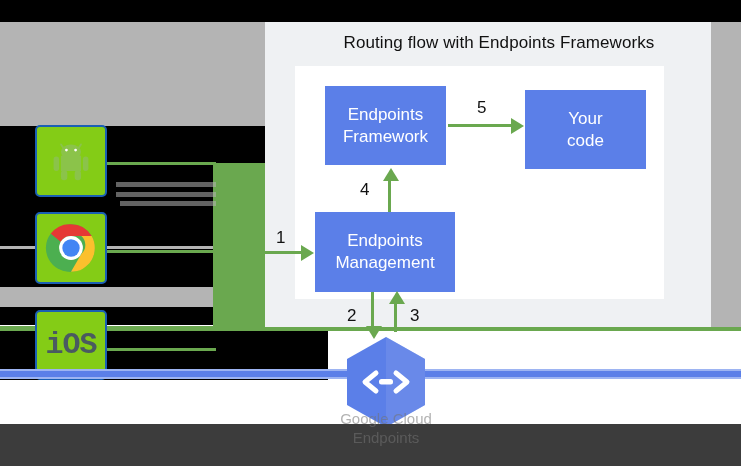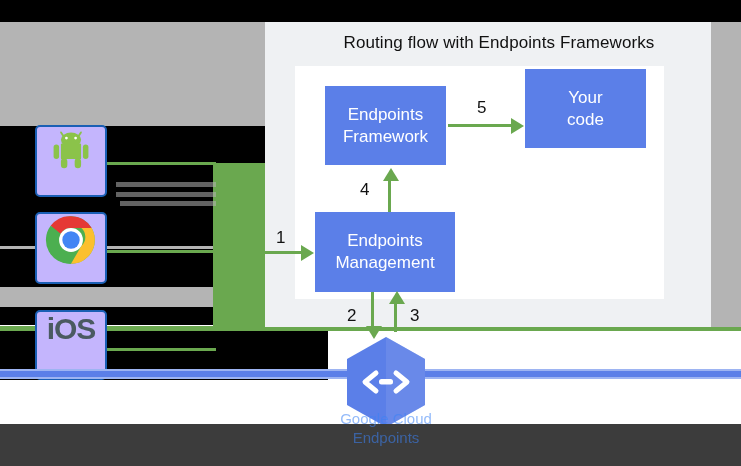--- a/index.html
+++ b/index.html
@@ -59,43 +59,45 @@
   .head-down{border-left:8px solid transparent;border-right:8px solid transparent;border-top:13px solid #6aa84f;}
   .arrow-num{
     position:absolute;
     font-size:17px;
     color:#111111;
     line-height:1;
   }
 
   
   .client-tile{
-    background:#c4b5fd;
+    background:#84cc16;
     border:2px solid #1a5fb4;
     border-radius:5px;
     box-sizing:border-box;
     display:flex;
+    align-items:center;
     justify-content:center;
     overflow:hidden;
+    font-family:Liberation Mono, monospace;
   }
   .ios-text{
     font-size:30px;
     font-weight:bold;
     color:#4a5a61;
     letter-spacing:-1px;
   }
 
   
   .hex-wrap{position:absolute;}
   .hex-caption{
     position:absolute;
     text-align:center;
     font-size:15px;
     line-height:1.25;
-    color:#3b82f6;
+    color:#737373;
     white-space:pre-line;
     opacity:.55;
   }
   .blue-rule{background:#5b7fe8;}
   .blue-rule-soft{background:#9db4f2;}
 </style>
 </head>
 <body>
 
 <div id="stage">
@@ -134,21 +136,21 @@
     <div class="panel-title">Routing flow with Endpoints Frameworks</div>
   </div>
 
   <div class="abs panel-inner" style="left:295px;top:66px;width:369px;height:233px;"></div>
 
   <div class="abs node" style="left:325px;top:86px;width:121px;height:79px;">
     <span>Endpoints
 Framework</span>
   </div>
 
-  <div class="abs node" style="left:525px;top:69px;width:121px;height:79px;">
+  <div class="abs node" style="left:525px;top:90px;width:121px;height:79px;">
     <span>Your
 code</span>
   </div>
 
   <div class="abs node" style="left:315px;top:212px;width:140px;height:80px;">
     <span>Endpoints
 Management</span>
   </div>
 
   <div class="abs arrow-line-h" style="left:448px;top:124px;width:65px;"></div>

